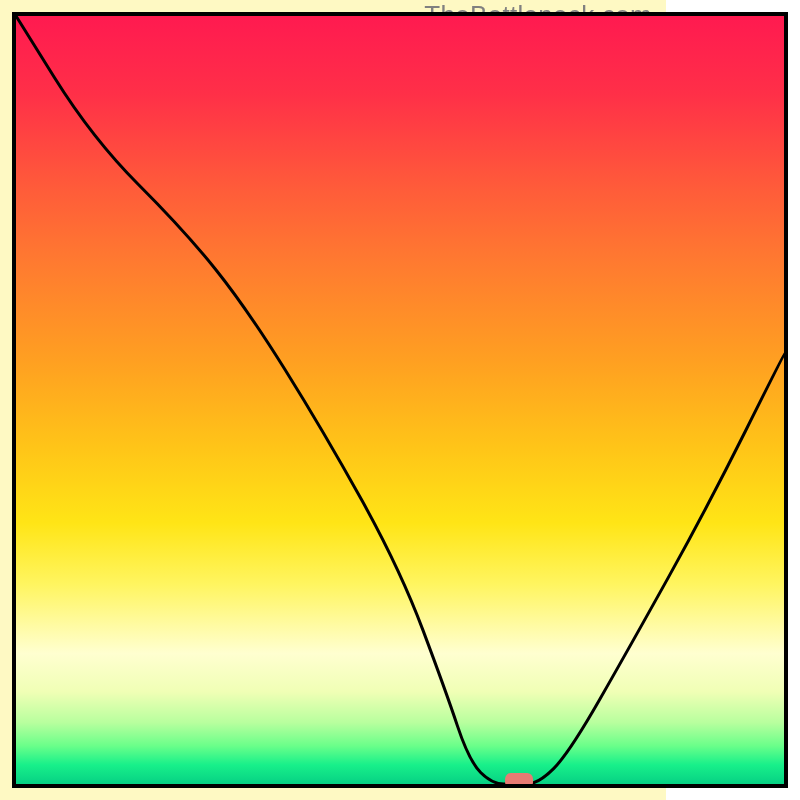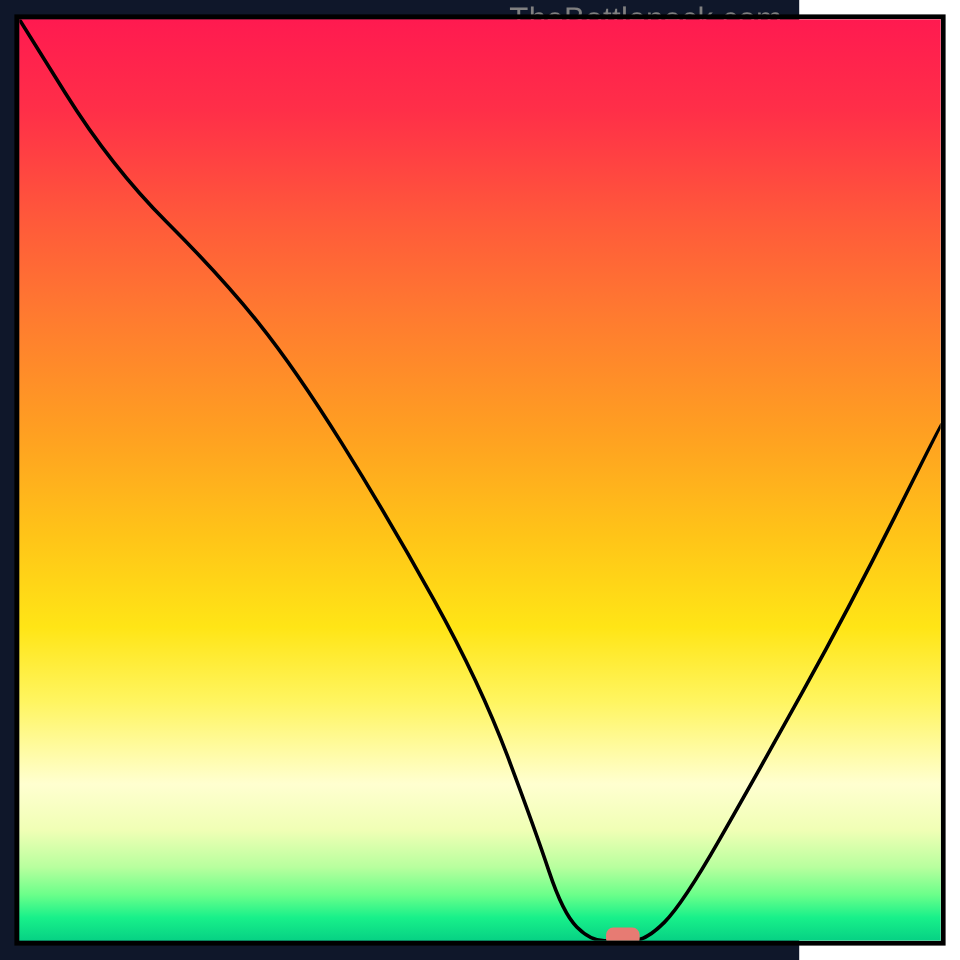--- a/index.html
+++ b/index.html
@@ -7,21 +7,21 @@
     padding: 0;
     width: 800px;
     height: 800px;
     overflow: hidden;
     font-family: Arial, Helvetica, sans-serif;
   }
   .chart-wrap {
     position: relative;
     width: 666px;
     height: 800px;
-    background: #0f172a;
+    background: #fef9c3;
   }
   .plot-area {
     position: absolute;
     left: 12px;
     top: 12px;
     width: 776px;
     height: 776px;
     border: 4px solid #000;
     box-sizing: border-box;
     overflow: hidden;

